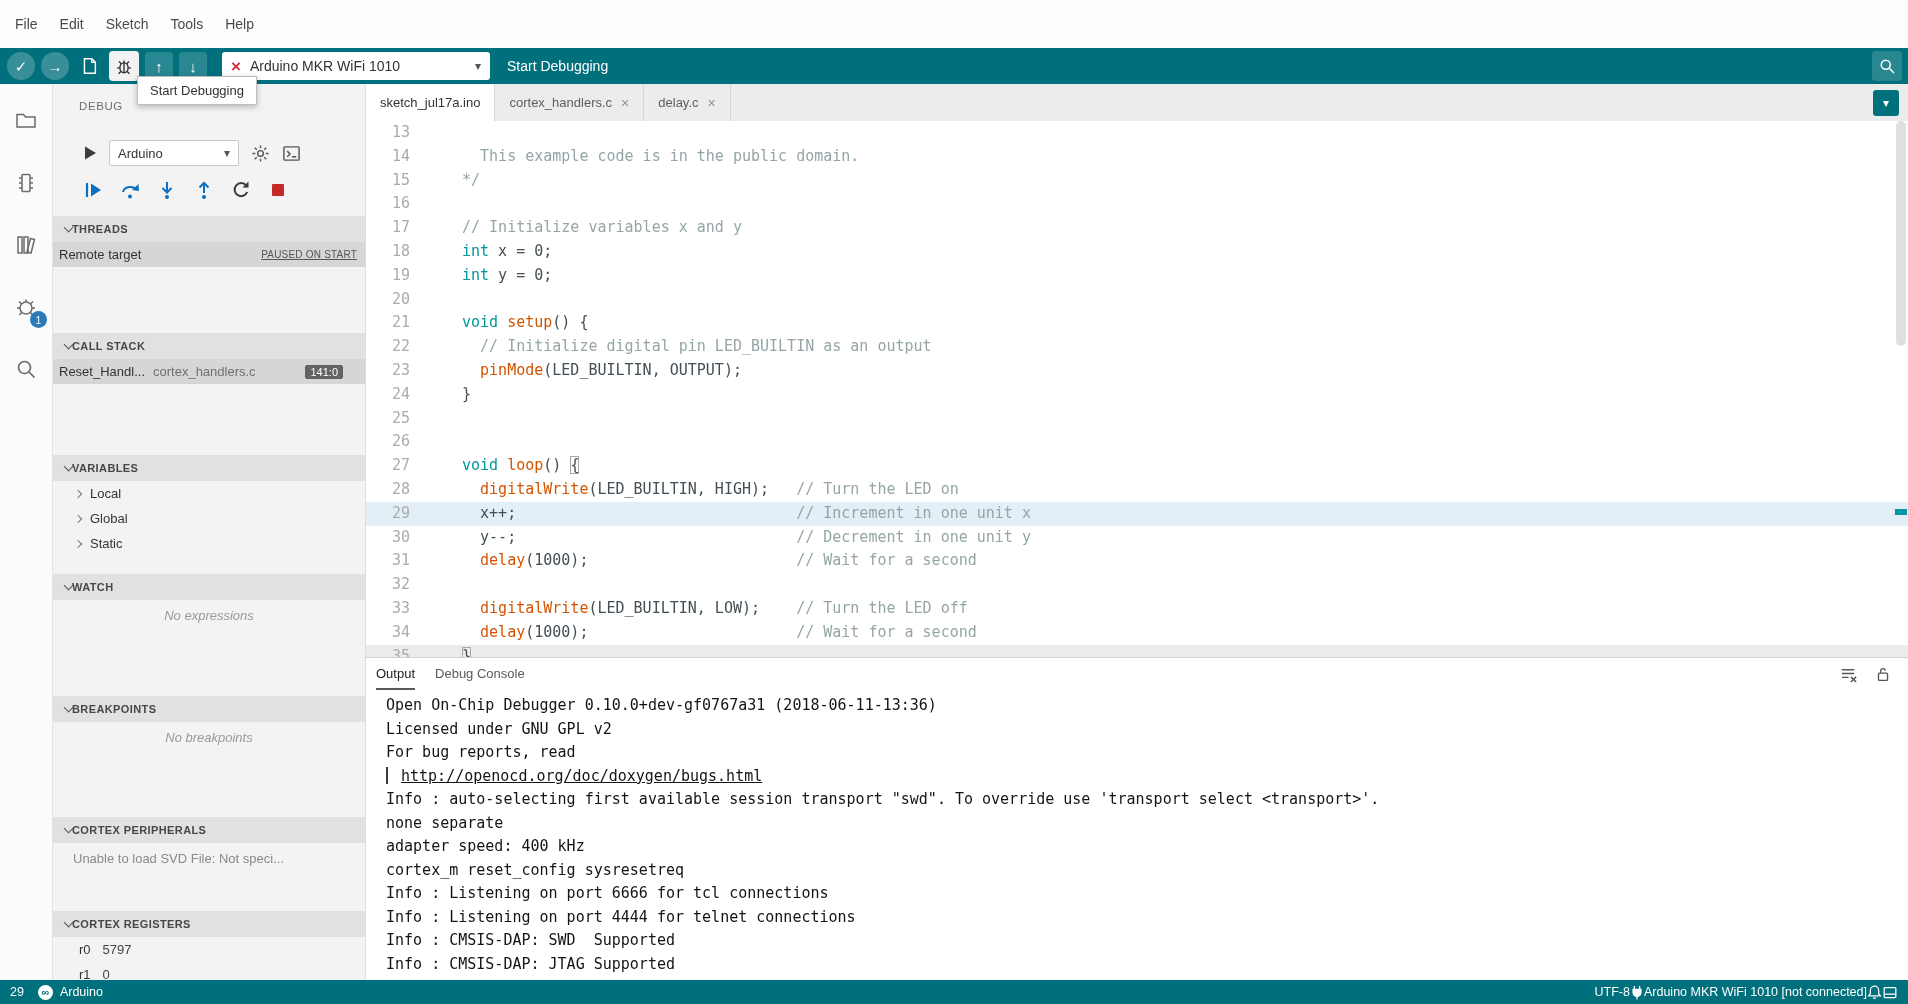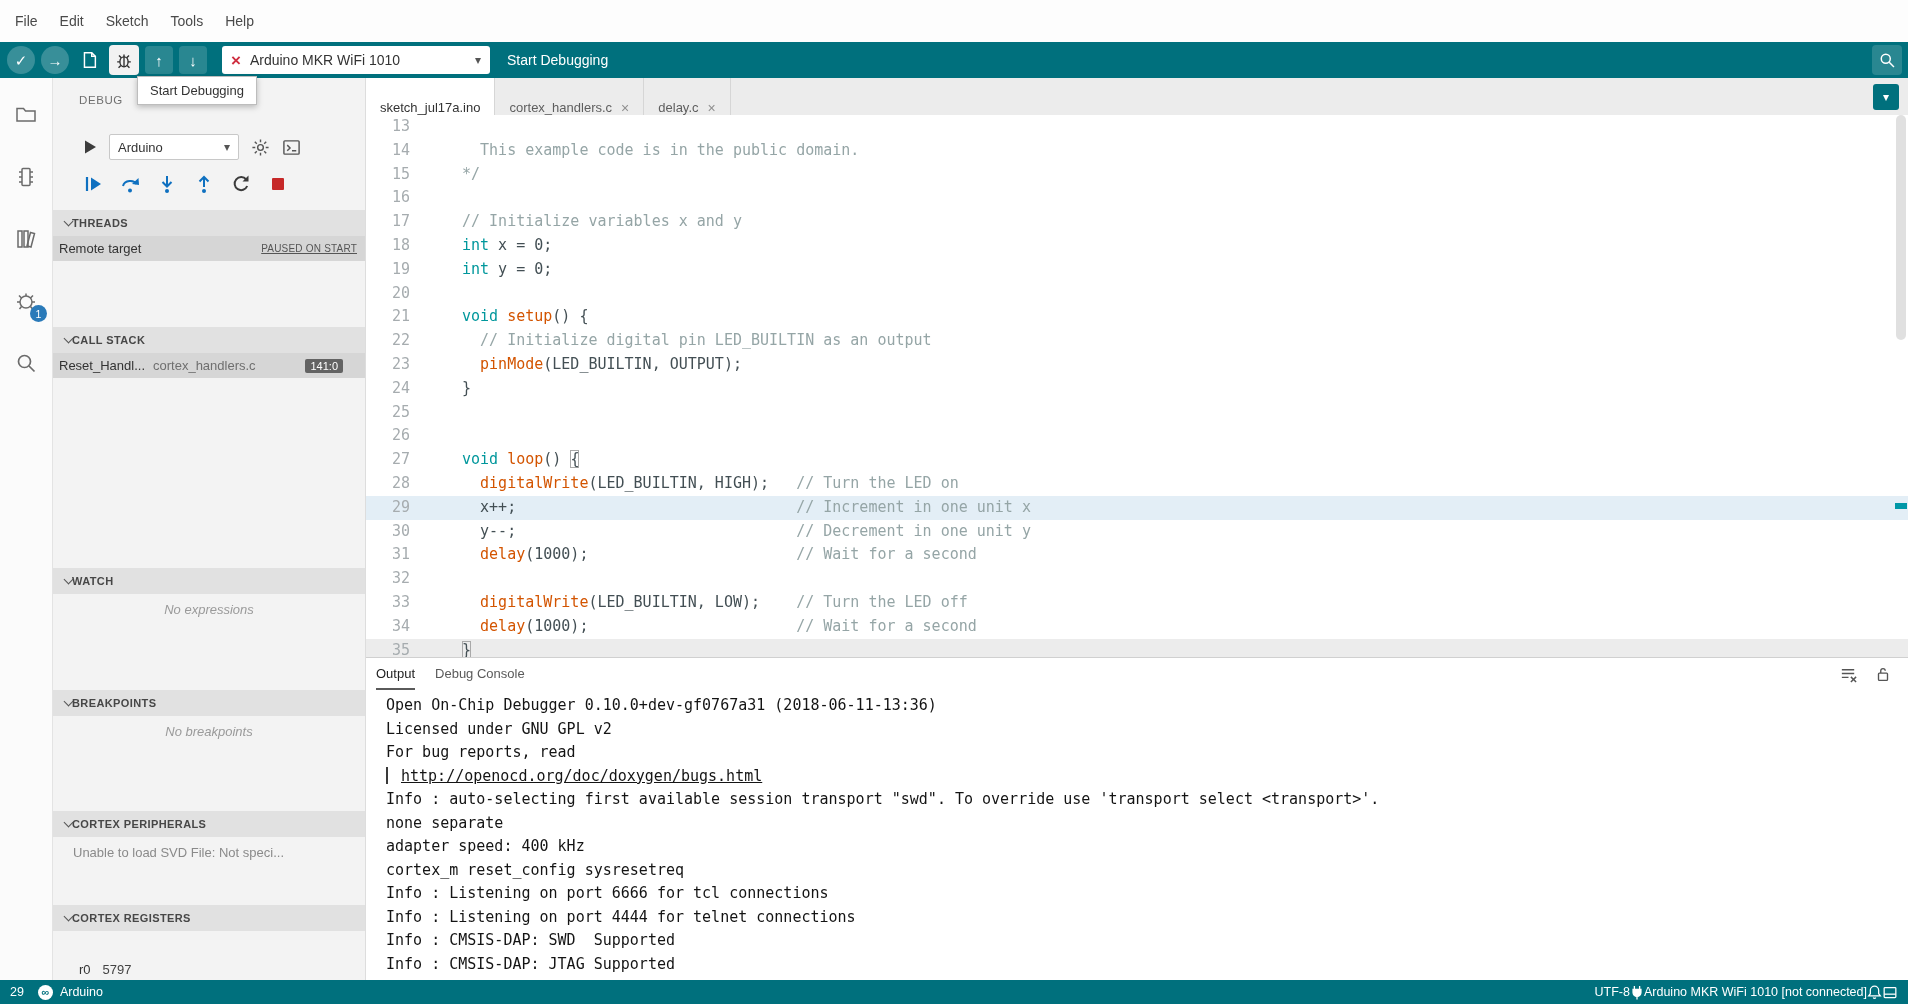--- a/index.html
+++ b/index.html
@@ -1,21 +1,21 @@
 <!DOCTYPE html>
 <html><head>
 <meta charset="utf-8">
 <style>
   * { box-sizing: border-box; margin: 0; padding: 0; }
   html,body { width:1908px; height:1004px; overflow:hidden; }
   body { font-family:"Liberation Sans", sans-serif; background:#fff; color:#333; }
   .app { position:relative; width:1908px; height:1004px; display:flex; flex-direction:column; }
 
   
-  .menubar { height:42px; background:#fdfdfd; display:flex; align-items:center; padding-left:4px; flex-shrink:0; }
+  .menubar { height:48px; background:#fdfdfd; display:flex; align-items:center; padding-left:4px; flex-shrink:0; }
   .menu-item { padding:0 11px; font-size:14px; color:#4a4a4a; height:100%; display:flex; align-items:center; cursor:default; }
 
   
   .toolbar { height:36px; background:#00707d; display:flex; align-items:center; padding-left:4px; flex-shrink:0; position:relative; }
   .tbtn { width:28px; height:28px; display:flex; align-items:center; justify-content:center; margin:0 3px; color:#fff; flex-shrink:0; }
   .tbtn.circle { border-radius:50%; background:rgba(255,255,255,0.22); font-size:15px; }
   .tbtn.boxed  { border-radius:4px; background:rgba(255,255,255,0.16); font-size:15px; }
   .tbtn.hovered { width:30px; height:30px; border-radius:4px; background:#f2f2f2; color:#2f2f2f; }
   .glyph { line-height:1; }
   .board-select { margin-left:12px; height:28px; width:268px; background:#fff; border-radius:3px; display:flex; align-items:center; padding:0 9px; font-size:14px; color:#333; }
@@ -50,28 +50,28 @@
   .chev-down { width:7px; height:7px; border-right:1.6px solid #555; border-bottom:1.6px solid #555; transform:rotate(45deg); margin-top:-3px; flex-shrink:0; }
   .chev-right { width:6px; height:6px; border-right:1.6px solid #777; border-bottom:1.6px solid #777; transform:rotate(-45deg); margin-right:9px; flex-shrink:0; }
   .side-row { height:25px; display:flex; align-items:center; padding:0 8px 0 6px; color:#333; }
   .side-row.selected { background:#d6d6d6; }
   .thread-state { margin-left:auto; font-size:10px; color:#555; letter-spacing:0.2px;text-decoration:underline; }
   .frame-file { color:#6f6f6f; margin-left:8px; }
   .frame-pos { margin-left:auto; margin-right:14px; background:#636363; color:#fff; font-size:11px; padding:1px 5px; border-radius:2px; }
   .empty-msg { margin-top:8px; text-align:center; font-style:italic; color:#9a9a9a; }
   .plain-msg { margin-top:8px; padding-left:20px; color:#8a8a8a; white-space:nowrap; }
   .var-row { height:25px; display:flex; align-items:center; padding-left:22px; }
-  .reg-row { height:25px; display:flex; align-items:center; padding-left:26px;margin-top:26px; }
+  .reg-row { height:25px; display:flex; align-items:center; padding-left:26px; }
   .reg-name { margin-right:12px; }
   .reg-val { color:#444; }
 
   
   .editor-col { flex:1; min-width:0; display:flex; flex-direction:column; border-left:1px solid #ddd; }
   .tabbar { height:37px; background:#ececec; display:flex; align-items:stretch; flex-shrink:0; }
-  .tab { display:flex; align-items:flex-end; gap:9px; padding:0 14px; font-size:13px; color:#5e5e5e; border-right:1px solid #d6d6d6; white-space:nowrap; }
+  .tab { display:flex; align-items:center; gap:9px; padding:0 14px; font-size:13px; color:#5e5e5e; border-right:1px solid #d6d6d6; white-space:nowrap; }
   .tab.active { background:#fff; color:#333; }
   .tab-close { color:#8f8f8f; font-size:14px; line-height:1; }
   .tab-dropdown { margin-left:auto; align-self:center; margin-right:9px; width:26px; height:26px; border-radius:3px; background:#00707d; color:#fff; display:flex; align-items:center; justify-content:center; font-size:12px; }
 
   .editor { flex:1; position:relative; background:#fff; overflow:hidden; font-family:"DejaVu Sans Mono", monospace; font-size:15px; line-height:23.8px; color:#434f54; }
   .code-line { display:flex; height:23.8px; white-space:pre; }
   .code-line.exec-line { background:#e3eef6; }
   .code-line.cursor-line { background:#ececec; }
   .gutter { width:96px; padding-right:52px; text-align:right; color:#a6acaf; flex-shrink:0; }
   .code-text { white-space:pre; }
@@ -272,20 +272,40 @@
           <span class="chev-down"></span>
           <span>CALL STACK</span>
         </div>
         <div class="side-row selected">
           <span>Reset_Handl...</span>
           <span class="frame-file">cortex_handlers.c</span>
           <span class="frame-pos">141:0</span>
         </div>
       </div>
 
+      <div class="section" style="top:371px">
+        <div class="section-header">
+          <span class="chev-down"></span>
+          <span>VARIABLES</span>
+        </div>
+        <div>
+            <div class="var-row">
+              <span class="chev-right"></span>
+              <span>Local</span>
+            </div>
+            <div class="var-row">
+              <span class="chev-right"></span>
+              <span>Global</span>
+            </div>
+            <div class="var-row">
+              <span class="chev-right"></span>
+              <span>Static</span>
+            </div>
+          </div>
+      </div>
 
       <div class="section" style="top:490px">
         <div class="section-header">
           <span class="chev-down"></span>
           <span>WATCH</span>
         </div>
         <div class="empty-msg">No expressions</div>
       </div>
 
       <div class="section" style="top:612px">

